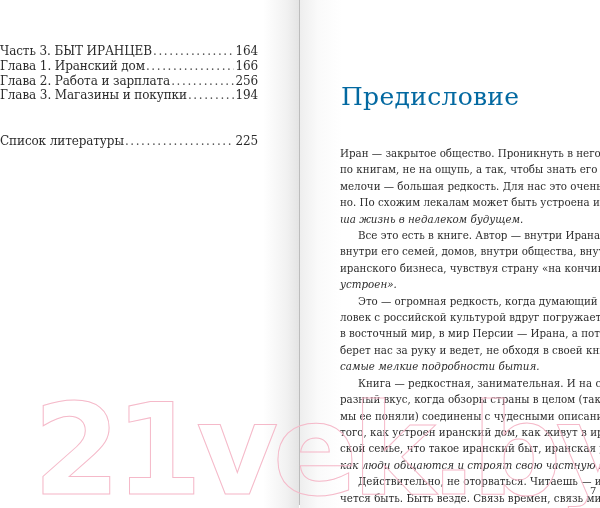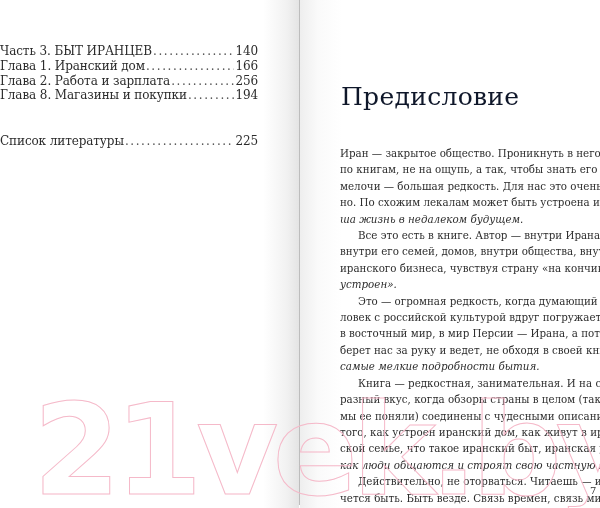--- a/index.html
+++ b/index.html
@@ -12,52 +12,52 @@
     background:linear-gradient(to right,#eeeeee 0%,#fafafa 6%,#ffffff 14%,#ffffff 100%); }
   .toc { position:absolute; left:0; top:44px; width:258px; font-size:12px; letter-spacing:-0.1px; }
   .toc-row { display:flex; align-items:baseline; height:14.8px; white-space:nowrap; }
   .toc-row .t { flex:0 0 auto; }
   .toc-row .dots { flex:1 1 auto; overflow:hidden; margin:0 1px; color:#555; letter-spacing:1.6px; }
   .toc-row .dots::before { content:"................................................................................"; }
   .toc-row .p { flex:0 0 auto; }
   .gap { height:15px; }
   .gap2 { height:16px; }
   .title { position:absolute; left:341px; top:82px; font-family:"DejaVu Serif", serif;
-    font-size:25px; color:#0f172a; letter-spacing:0.3px; font-weight:normal; }
+    font-size:25px; color:#0369a1; letter-spacing:0.3px; font-weight:normal; }
   .body { position:absolute; left:340px; top:145px; width:257px; font-size:10.3px; line-height:16.4px;
     text-align:justify; color:#2d2d2d; }
   .line { display:block; text-align:justify; text-align-last:justify; white-space:nowrap; }
   .line.last { text-align-last:left;font-style:italic; }
   .folio { position:absolute; left:590px; top:485px; font-size:10px; color:#333; }
   .wm { position:absolute; left:33px; top:388px; font-family:"DejaVu Sans", sans-serif; font-weight:bold;
     font-size:126px; letter-spacing:-6px; color:transparent; -webkit-text-stroke:1px #f5b9c9;
     line-height:1; pointer-events:none; }
 </style>
 </head>
 <body>
 
 <div class="page-left">
   <div class="toc">
     <div class="toc-row">
         <span class="t">Часть 3. БЫТ ИРАНЦЕВ</span>
         <span class="dots"></span>
-        <span class="p">140</span>
+        <span class="p">164</span>
       </div>
     <div class="toc-row">
         <span class="t">Глава 1. Иранский дом</span>
         <span class="dots"></span>
         <span class="p">166</span>
       </div>
     <div class="toc-row">
         <span class="t">Глава 2. Работа и зарплата</span>
         <span class="dots"></span>
         <span class="p">256</span>
       </div>
     <div class="toc-row">
-        <span class="t">Глава 8. Магазины и покупки</span>
+        <span class="t">Глава 3. Магазины и покупки</span>
         <span class="dots"></span>
         <span class="p">194</span>
       </div>
     <div class="gap"></div>
     <div class="gap2"></div>
     <div class="toc-row">
         <span class="t">Список литературы</span>
         <span class="dots"></span>
         <span class="p">225</span>
       </div>

